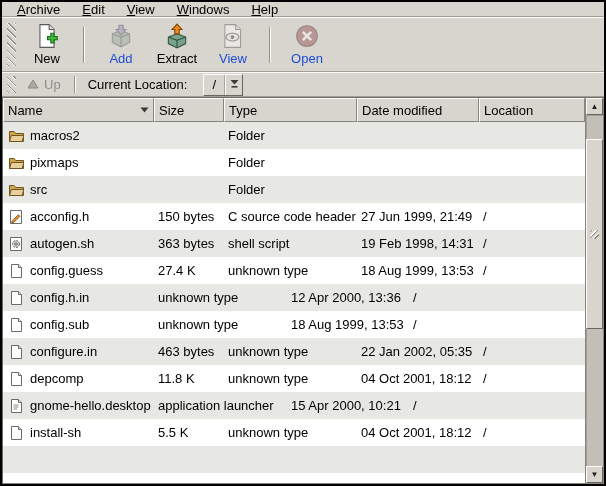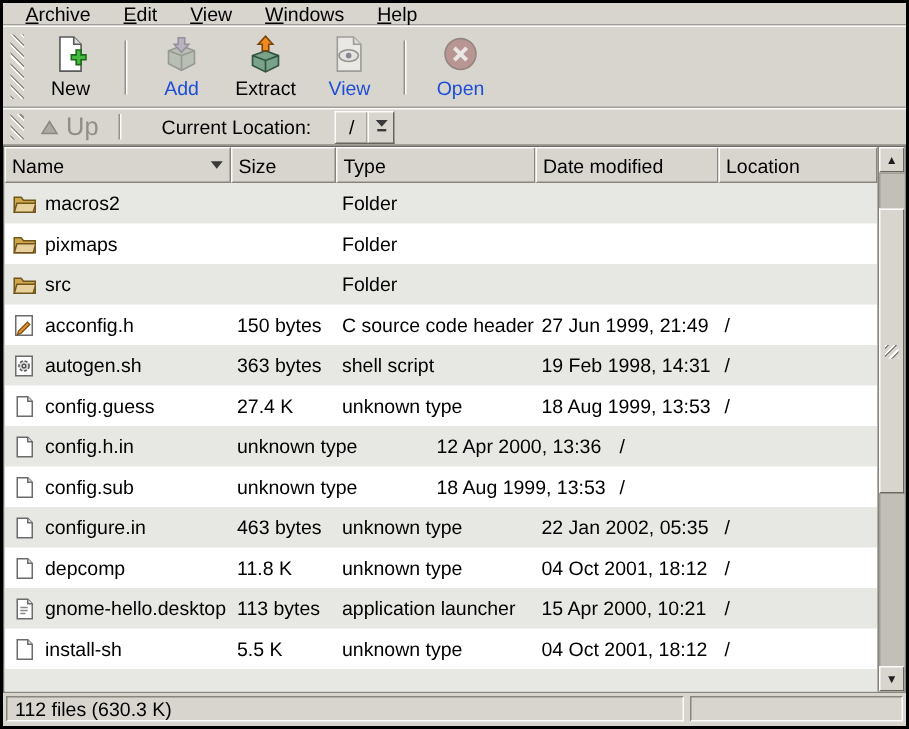--- a/index.html
+++ b/index.html
@@ -26,23 +26,23 @@
   .tbtn { display:flex; flex-direction:column; align-items:center; justify-content:center; gap:2px;
     width:56px; height:50px; background:transparent; border:none; font-family:inherit; font-size:13px; color:#000; }
   .tbtn.disabled { color:#1d4ed8; }
   .tbtn.disabled .ticon { opacity:.45; filter:grayscale(45%); }
   .ticon { width:26px; height:26px; display:block; flex:none; }
   .tsep { width:0; height:36px; border-left:1px solid #94918a; border-right:1px solid #fcfbf9; margin:0 8px; flex:none; }
 
   
   .locationbar { height:25px; flex:none; display:flex; align-items:center; padding:0 2px; border-top:1px solid #fcfbf9; border-bottom:1px solid #a19e97; }
   .locationbar .grip { margin:3px 3px; }
-  .up-btn { display:flex; align-items:center; gap:5px; padding:2px 8px; background:transparent; border:none; font-family:inherit; font-size:17px; color:#908e88; }
+  .up-btn { display:flex; align-items:center; gap:5px; padding:2px 8px; background:transparent; border:none; font-family:inherit; font-size:13px; color:#908e88; }
   .vsep { width:0; height:17px; border-left:1px solid #94918a; border-right:1px solid #fcfbf9; margin:0 5px; }
-  .loc-label { margin-left:22px; }
+  .loc-label { margin-left:7px; }
   .combo { margin-left:16px; height:22px; display:flex; align-items:stretch; background:#d8d5cf;
     border:1px solid; border-color:#fcfbf9 #69665f #69665f #fcfbf9; }
   .combo-val { width:21px; display:flex; align-items:center; justify-content:center; border-right:1px solid #a8a59e; }
   .combo-btn { width:17px; display:flex; align-items:center; justify-content:center; border-left:1px solid #fcfbf9; }
 
   
   .listframe { flex:1; display:flex; overflow:hidden; border:1px solid #88857e; border-left-color:#6f6c66; border-top-color:#6f6c66; }
   .list-main { flex:1; min-width:0; display:flex; flex-direction:column; background:#fff; }
   .header-row { display:flex; height:24px; flex:none; }
   .hcell { display:flex; align-items:center; padding:0 4px; background:#d8d5cf; white-space:nowrap; overflow:hidden;
@@ -420,23 +420,20 @@
             <div class="lcell c0 name">
               <span>
                 <svg class="ficon" width="16" height="16" viewBox="0 0 16 16">
                   <path d="M3.5 1.5h7l3 3v10h-10z" fill="#fff" stroke="#6b6b6b"></path>
                   <path d="M10.5 1.5v3h3" fill="#e4e4e4" stroke="#6b6b6b"></path>
                   <path d="M5.5 7h5M5.5 9h5M5.5 11h3.5" stroke="#8a8a8a"></path>
                 </svg>
               </span>
               <span>gnome-hello.desktop</span>
             </div>
-            <div class="lcell c1">
-              <span>113 bytes</span>
-            </div>
             <div class="lcell c2">
               <span>application launcher</span>
             </div>
             <div class="lcell c3">
               <span>15 Apr 2000, 10:21</span>
             </div>
             <div class="lcell c4">
               <span>/</span>
             </div>
           </div>
@@ -474,20 +471,14 @@
         <div class="thumb">
             <span class="thumb-grip"></span>
           </div>
       </div>
       <div class="sbtn">
           <span class="arr">▼</span>
         </div>
     </div>
   </div>
 
-  <div class="statusbar">
-    <div class="spanel left">
-      <span>112 files (630.3 K)</span>
-    </div>
-    <div class="spanel right"></div>
-  </div>
 
 </div>
 
 </body></html>

